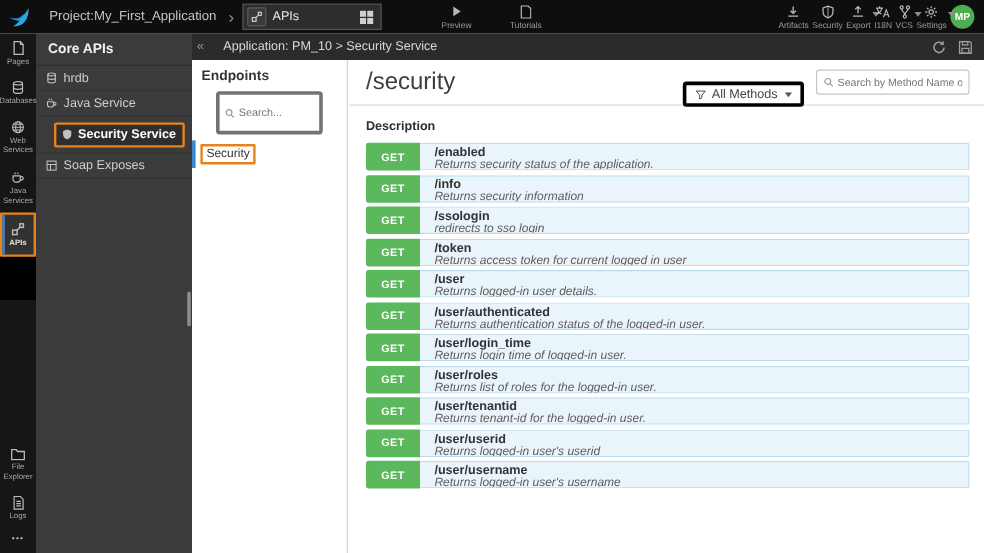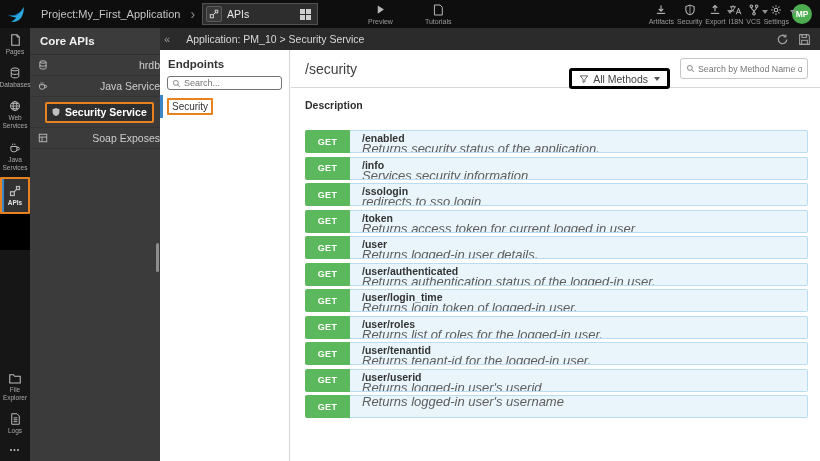--- a/index.html
+++ b/index.html
@@ -43,75 +43,75 @@
   .sb-blue-bar { position:absolute; left:0; top:0; bottom:0; width:2px; background:#3c87c9; }
   .sb-black { height:36px; background:#000; }
   .sb-spacer { flex:1; }
   .sb-more { color:#bdbdbd; font-size:7px; letter-spacing:1px; text-align:center; padding:6px 0 8px; cursor:pointer; }
 
   
   .coreapis { position:absolute; left:30px; top:28px; width:130px; bottom:0; background:#3b3b3b; z-index:10; }
   .ca-header { height:27px; display:flex; align-items:center; padding-left:10px;
     color:#f2f2f2; font-size:11.5px; font-weight:bold; border-bottom:1px solid #2f2f2f; }
   .ca-item { height:21px; display:flex; align-items:center; gap:5px; padding-left:8px;
-    color:#cecece; font-size:10.5px; border-bottom:1px solid #343434; cursor:pointer; white-space:nowrap;justify-content:space-between; }
+    color:#cecece; font-size:10.5px; border-bottom:1px solid #343434; cursor:pointer; white-space:nowrap; }
   .ca-item .ca-ic { color:#c0c0c0; flex:0 0 auto; }
   .ca-item.active { padding:15px; border-bottom:1px solid #343434; background:#3b3b3b; }
   .ca-active-box { display:inline-flex; align-items:center; gap:4px; border:2px solid #e8821e;
     border-radius:2px; background:#2e2e2e; height:21px; padding:0 5px 0 4px;
     color:#fff; font-weight:bold; }
   .ca-scrollthumb { position:absolute; right:1px; top:215px; width:3px; height:29px;
     background:#8d8d8d; border-radius:2px; }
 
   
   .appheader { position:absolute; left:160px; top:28px; right:0; height:22px; background:#2b2b2b;
     display:flex; align-items:center; z-index:10; }
   .collapse-btn { color:#9a9a9a; font-size:11px; margin-left:4px; cursor:pointer; line-height:1; }
   .breadcrumb { color:#d8d8d8; font-size:10.5px; margin-left:16px; }
   .ah-actions { margin-left:auto; display:flex; align-items:center; gap:9px; margin-right:9px; color:#9e9e9e; }
   .ah-btn { cursor:pointer; }
 
   
   .endpoints { position:absolute; left:160px; top:50px; width:130px; bottom:0; background:#fff;
     border-right:1px solid #d4d4d4; }
   .ep-title { font-size:11.5px; font-weight:bold; color:#333; padding:8px 0 6px 8px; }
-  .ep-search { margin:0 7px; height:14px; border:1px solid #737373; border-radius:3px;
+  .ep-search { margin:0 20px; height:36px; border:3px solid #737373; border-radius:3px;
     display:flex; align-items:center; padding:0 4px; gap:3px; color:#999; background:#fff; }
   .ep-search input { border:none; outline:none; width:100%; font-size:9px; color:#444;
     font-family:inherit; background:transparent; }
   .ep-item { margin-top:6px; height:21px; position:relative; display:flex; align-items:center; cursor:pointer; }
   .ep-item .ep-blue { position:absolute; left:0; top:-1px; bottom:-1px; width:3px; background:#3c87c9; }
   .ep-item-box { margin-left:7px; border:2px solid #e8821e; border-radius:1px;
     padding:1px 3px; font-size:10px; color:#333; }
 
   
   .content { position:absolute; left:291px; top:50px; right:0; bottom:0; background:#fff; }
   .c-header { height:38px; border-bottom:1px solid #d9d9d9; display:flex; align-items:center; padding:0 12px 0 14px; }
-  .c-title { font-size:14px; color:#3e3e3e; }
+  .c-title { font-size:20px; color:#3e3e3e; }
   .c-controls { margin-left:auto; display:flex; align-items:center; gap:10px; }
   .methods-btn { height:21px; border:3px solid #000000; border-radius:3px; display:flex;
     align-items:center; gap:4px; padding:0 7px; font-size:10.5px; color:#444; cursor:pointer; background:#fff;margin-top:20px; }
   .methods-caret { width:0; height:0; border-left:3.5px solid transparent;
     border-right:3.5px solid transparent; border-top:4.5px solid #555; margin-left:2px; }
   .c-search { width:128px; height:21px; border:1px solid #c6c6c6; border-radius:3px;
     display:flex; align-items:center; gap:3px; padding:0 5px; color:#999; }
   .c-search input { border:none; outline:none; width:100%; font-size:8.8px; color:#444;
     font-family:inherit; background:transparent; }
-  .desc-row { display:flex; padding:11px 14px 19px;align-items:center; }
+  .desc-row { display:flex; padding:11px 14px 8px;align-items:center; }
   .desc-label { width:126px; font-size:10.5px; font-weight:bold; color:#2e2e2e; }
   .desc-value { font-size:10.5px; font-weight:bold; color:#2e2e2e; }
   .rows { padding:0 12px 0 14px; }
   .row { display:flex; height:23px; margin-bottom:3.5px; cursor:pointer; }
   .badge { width:45px; background:#5cb85c; color:#fff; font-size:9px; font-weight:bold;
     letter-spacing:.4px; display:flex; align-items:center; justify-content:center;
     border-radius:2px 0 0 2px; flex:0 0 auto; }
   .rowbody { flex:1; background:#e9f4fb; border:1px solid #b9dcf0; border-left:none;
     border-radius:0 2px 2px 0; padding:1px 12px 0; overflow:hidden; }
   .rowpath { font-size:10.5px; font-weight:bold; color:#333; line-height:12px; }
-  .rowdesc { font-size:13px; font-style:italic; color:#5d5d5d; line-height:9px; }
+  .rowdesc { font-size:10px; font-style:italic; color:#5d5d5d; line-height:9px; }
 </style>
 </head>
 <body>
 
 <div class="topbar">
   <svg class="logo" viewBox="0 0 24 24">
     <path d="M3.5 12.5c6.5 3.5 13-.5 17-8.5.5 11-5.5 17.5-14 16.5 4-2 5.8-4.8 5.8-4.8s-5.3 0-8.8-3.2z" fill="#2aa9e0"></path>
     <path d="M3.5 12.5c5 2.5 9.5.5 13-3.5-2 5-6.5 7.5-13 3.5z" fill="#1b75bc"></path>
   </svg>
   <span class="project-label">Project:My_First_Application</span>
@@ -443,21 +443,21 @@
         <div class="rowbody">
           <div class="rowpath">/enabled</div>
           <div class="rowdesc">Returns security status of the application.</div>
         </div>
       </div>
 
       <div class="row">
         <div class="badge">GET</div>
         <div class="rowbody">
           <div class="rowpath">/info</div>
-          <div class="rowdesc">Services security information</div>
+          <div class="rowdesc">Returns security information</div>
         </div>
       </div>
 
       <div class="row">
         <div class="badge">GET</div>
         <div class="rowbody">
           <div class="rowpath">/ssologin</div>
           <div class="rowdesc">redirects to sso login</div>
         </div>
       </div>
@@ -483,21 +483,21 @@
         <div class="rowbody">
           <div class="rowpath">/user/authenticated</div>
           <div class="rowdesc">Returns authentication status of the logged-in user.</div>
         </div>
       </div>
 
       <div class="row">
         <div class="badge">GET</div>
         <div class="rowbody">
           <div class="rowpath">/user/login_time</div>
-          <div class="rowdesc">Returns login token of logged-in user.</div>
+          <div class="rowdesc">Returns login time of logged-in user.</div>
         </div>
       </div>
 
       <div class="row">
         <div class="badge">GET</div>
         <div class="rowbody">
           <div class="rowpath">/user/roles</div>
           <div class="rowdesc">Returns list of roles for the logged-in user.</div>
         </div>
       </div>
@@ -514,17 +514,18 @@
         <div class="badge">GET</div>
         <div class="rowbody">
           <div class="rowpath">/user/userid</div>
           <div class="rowdesc">Returns logged-in user's userid</div>
         </div>
       </div>
 
       <div class="row">
         <div class="badge">GET</div>
         <div class="rowbody">
+          <div class="rowpath">/user/username</div>
           <div class="rowdesc">Returns logged-in user's username</div>
         </div>
       </div>
     </div>
 </div>
 
 </body></html>

